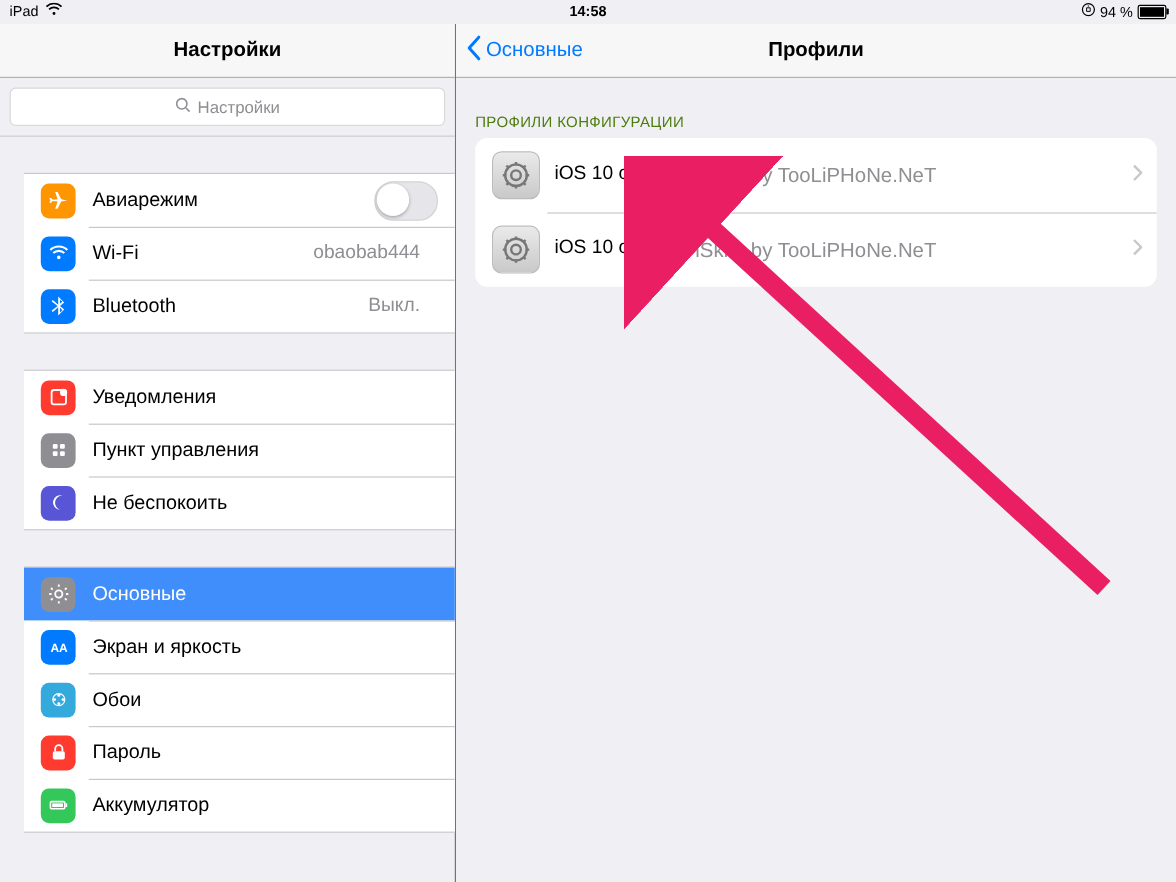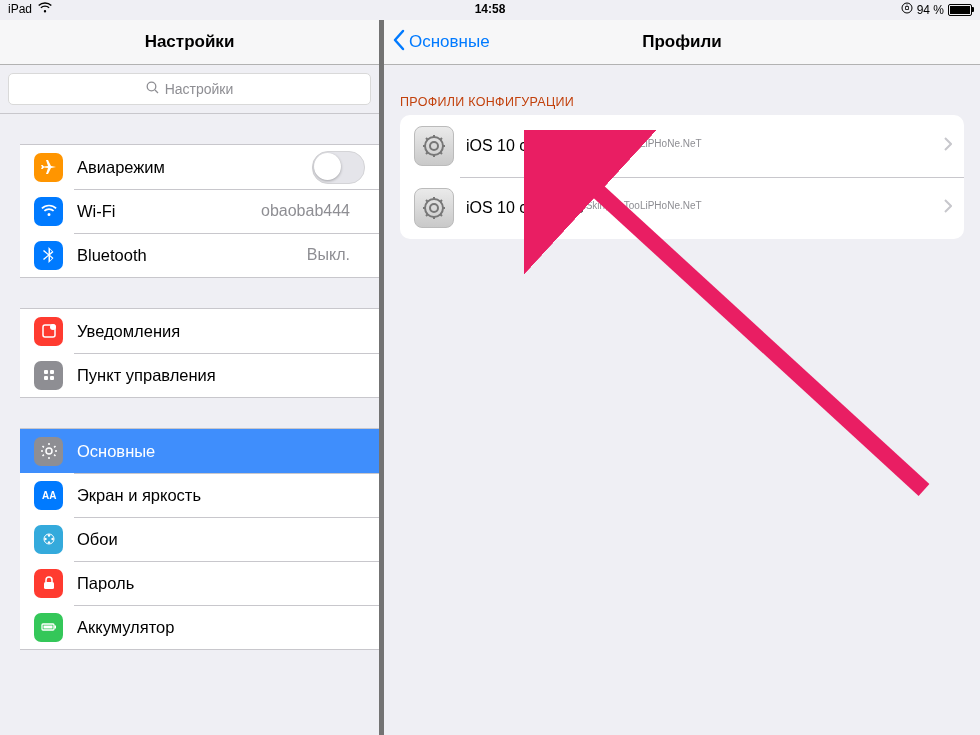--- a/index.html
+++ b/index.html
@@ -17,48 +17,48 @@
   html,body{margin:0;padding:0;width:980px;height:735px;font-family:-apple-system,"Helvetica Neue",Helvetica,Arial,sans-serif;background:#000;overflow:hidden;}
   .device{width:980px;height:735px;position:relative;background:var(--bg);}
   .statusbar{height:20px;width:100%;display:flex;align-items:center;font-size:12px;background:var(--bg);}
   .status-left{position:absolute;left:8px;top:2px;display:flex;align-items:center;gap:6px;justify-content:space-between;}
   .status-center{position:absolute;left:50%;top:2px;transform:translateX(-50%);font-weight:600;}
   .status-right{position:absolute;right:8px;top:2px;display:flex;align-items:center;gap:4px;}
   .battery{display:inline-block;width:22px;height:10px;border:1px solid #000;border-radius:2px;position:relative;}
   .battery::after{content:"";position:absolute;right:-3px;top:2px;width:2px;height:5px;background:#000;border-radius:0 1px 1px 0;}
   .battery .fill{position:absolute;left:1px;top:1px;bottom:1px;width:90%;background:#000;}
   .split{display:flex;height:calc(100% - 20px);}
-  .sidebar{width:379px;border-right:5px solid #737373;background:var(--bg);display:flex;flex-direction:column;}
+  .sidebar{width:379px;border-right:1px solid #737373;background:var(--bg);display:flex;flex-direction:column;}
   .detail{flex:1;background:var(--bg);position:relative;}
   .navbar{height:44px;display:flex;align-items:center;justify-content:center;position:relative;border-bottom:1px solid #b2b2b2;background:#f7f7f8;}
   .navbar .title{font-size:17px;font-weight:600;}
   .navbar .back{position:absolute;left:8px;display:flex;align-items:center;color:var(--blue);font-size:17px;}
   .navbar .back svg{width:13px;height:22px;}
   .searchwrap{padding:8px;background:var(--bg);border-bottom:1px solid var(--divider);}
   .searchfield{height:30px;background:#fff;border:1px solid #d9d9d9;border-radius:5px;display:flex;align-items:center;justify-content:center;color:var(--gray);font-size:14px;gap:6px;}
   .list{background:var(--bg);padding-left:20px;}
   .group{margin-top:30px;background:#fff;border-top:1px solid var(--divider);border-bottom:1px solid var(--divider);}
   .row{height:44px;display:flex;align-items:center;padding-left:14px;position:relative;}
   .row + .row::before{content:"";position:absolute;left:54px;right:0;top:0;height:1px;background:var(--divider);}
   .row.selected{background:var(--sel);}
   .row.selected .label{color:#fff;}
   .icon{width:29px;height:29px;border-radius:7px;margin-right:14px;display:flex;align-items:center;justify-content:center;color:#fff;flex-shrink:0;}
   .label{font-size:16.5px;color:var(--text);}
   .detail-text{margin-left:auto;margin-right:29px;color:var(--gray);font-size:16px;}
   .toggle{margin-left:auto;margin-right:14px;width:51px;height:31px;border-radius:16px;background:#e5e5ea;border:1px solid #d4d4d7;position:relative;}
   .toggle .knob{position:absolute;left:1px;top:1px;width:27px;height:27px;background:#fff;border-radius:50%;box-shadow:0 1px 3px rgba(0,0,0,.3);}
-  .section-header{font-size:12.5px;color:#c2410c;padding:30px 16px 6px 16px;text-transform:uppercase;letter-spacing:.3px;}
+  .section-header{font-size:12.5px;color:#4d7c0f;padding:30px 16px 6px 16px;text-transform:uppercase;letter-spacing:.3px;}
   .profile-group{margin:0 16px;background:#fff;border-radius:10px;overflow:hidden;}
   .prow{height:62px;display:flex;align-items:center;padding-left:14px;position:relative;}
   .prow + .prow::before{content:"";position:absolute;left:60px;right:0;top:0;height:1px;background:var(--divider);}
   .picon{width:38px;height:38px;border-radius:8px;background:linear-gradient(#eaeaea,#c9c9c9);border:1px solid #bbb;margin-right:12px;display:flex;align-items:center;justify-content:center;flex-shrink:0;}
   .picon svg{width:26px;height:26px;}
   .ptext{display:flex;flex-direction:row;justify-content:center;}
   .ptitle{font-size:16px;color:#000;}
-  .psub{font-size:10px;color:var(--gray);margin-top:1px;}
+  .psub{font-size:17px;color:var(--gray);margin-top:1px;}
   .chevron{margin-left:auto;margin-right:12px;color:#c7c7cc;}
   .chevron svg{width:8px;height:14px;}
   .arrow{position:absolute;pointer-events:none;}
 </style>
 </head>
 <body>
 
 <div class="device">
 
   <div class="statusbar">
@@ -152,20 +152,28 @@
             <div class="icon" style="background:#8e8e93">
               <svg width="18" height="18" viewBox="0 0 18 18">
                   <rect x="4" y="4" width="4" height="4" rx="1" fill="#fff"></rect>
                   <rect x="10" y="4" width="4" height="4" rx="1" fill="#fff"></rect>
                   <rect x="4" y="10" width="4" height="4" rx="1" fill="#fff"></rect>
                   <rect x="10" y="10" width="4" height="4" rx="1" fill="#fff"></rect>
                 </svg>
             </div>
             <span class="label">Пункт управления</span>
           </div>
+          <div class="row">
+            <div class="icon" style="background:var(--purple)">
+              <svg width="18" height="18" viewBox="0 0 18 18">
+                  <path d="M12 3a6 6 0 00-2 11.7A6 6 0 1112 3z" fill="#fff"></path>
+                </svg>
+            </div>
+            <span class="label">Не беспокоить</span>
+          </div>
         </div>
 
         <div class="group">
           <div class="row selected">
             <div class="icon" style="background:#8e8e93">
               <svg width="20" height="20" viewBox="0 0 20 20">
                   <circle cx="10" cy="10" r="3" fill="none" stroke="#fff" stroke-width="1.5"></circle>
                   <path d="M10 2v2M10 16v2M3.5 5l1.4 1.4M15.1 13.6l1.4 1.4M2 10h2M16 10h2M3.5 15l1.4-1.4M15.1 6.4l1.4-1.4" stroke="#fff" stroke-width="1.5"></path>
                 </svg>
             </div>

